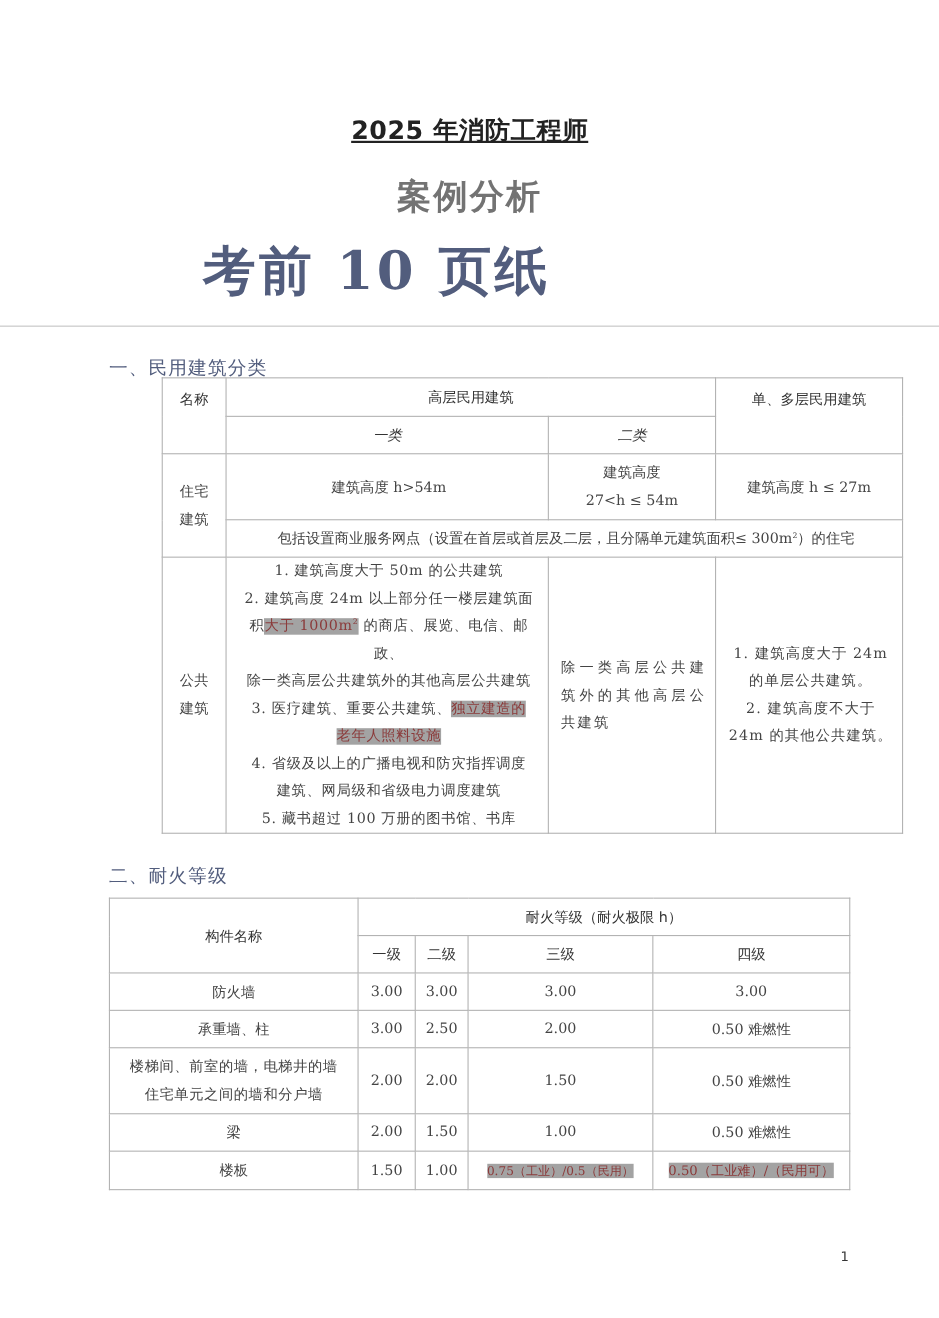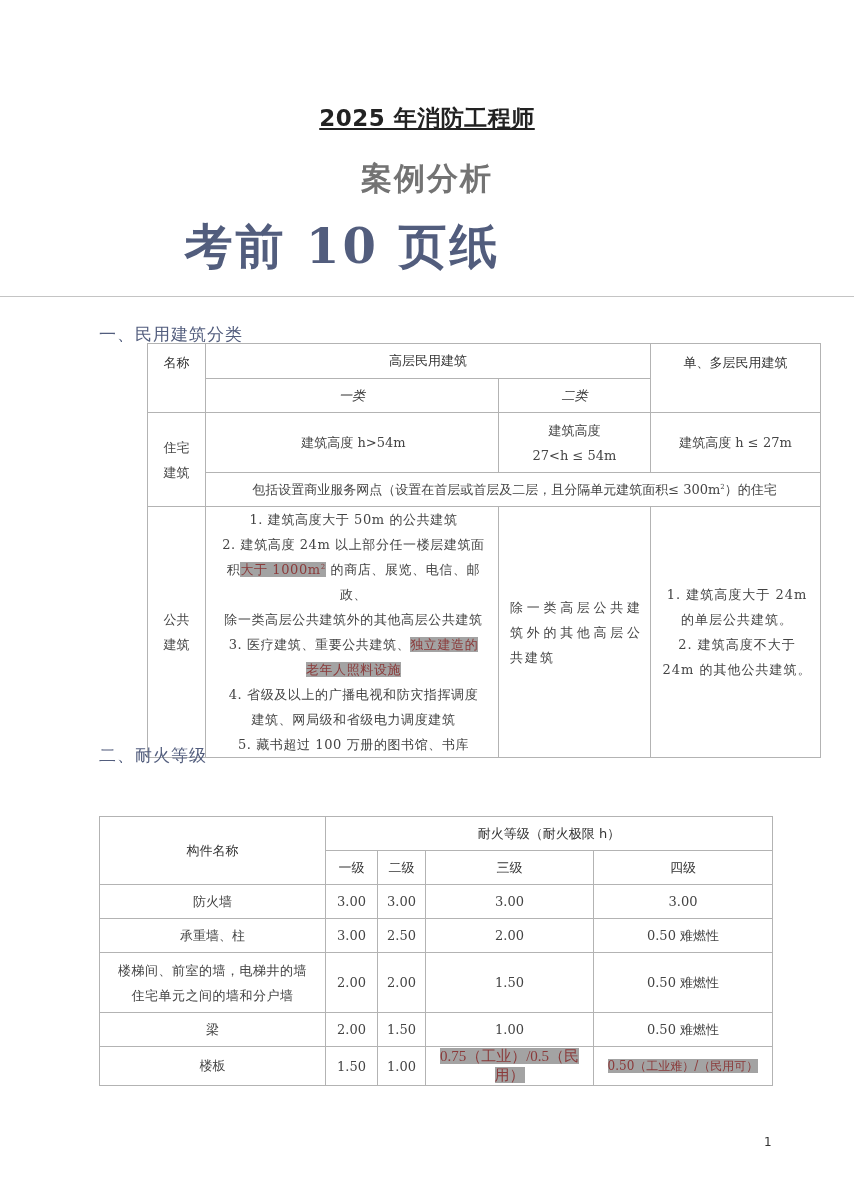--- a/index.html
+++ b/index.html
@@ -90,21 +90,21 @@
     </td>
     <td class="serif l lh justify">除一类高层公共建筑外的其他高层公共建筑</td>
     <td class="serif l lh" style="letter-spacing:1px;">
       <div>1. 建筑高度大于 24m 的单层公共建筑。</div>
       <div>2. 建筑高度不大于 24m 的其他公共建筑。</div>
     </td>
   </tr>
 </tbody>
   </table>
 
-<div class="section-h" style="top:744px;">二、耐火等级</div>
+<div class="section-h" style="top:785px;">二、耐火等级</div>
 
 <table style="top:816px;">
   <colgroup>
     <col style="width:226px">
       <col style="width:52px">
       <col style="width:48px">
       <col style="width:168px">
       <col style="width:179px">
   </colgroup>
   <tbody>
@@ -146,19 +146,19 @@
     <td class="serif c">梁</td>
     <td class="serif c">2.00</td>
     <td class="serif c">1.50</td>
     <td class="serif c">1.00</td>
     <td class="serif c">0.50 难燃性</td>
   </tr>
   <tr style="height:35px;">
     <td class="serif c">楼板</td>
     <td class="serif c">1.50</td>
     <td class="serif c">1.00</td>
-    <td class="serif c" style="font-size:15px;font-family:Liberation Serif, serif;"><span class="hl">0.75（工业）/0.5（民用）</span></td>
+    <td class="serif c" style="font-size:11px;"><span class="hl">0.75（工业）/0.5（民用）</span></td>
     <td class="serif c" style="font-size:12px;"><span class="hl">0.50（工业难）/（民用可）</span></td>
   </tr>
 </tbody>
   </table>
 
 <div class="page-num">1</div>
 
 </body></html>

